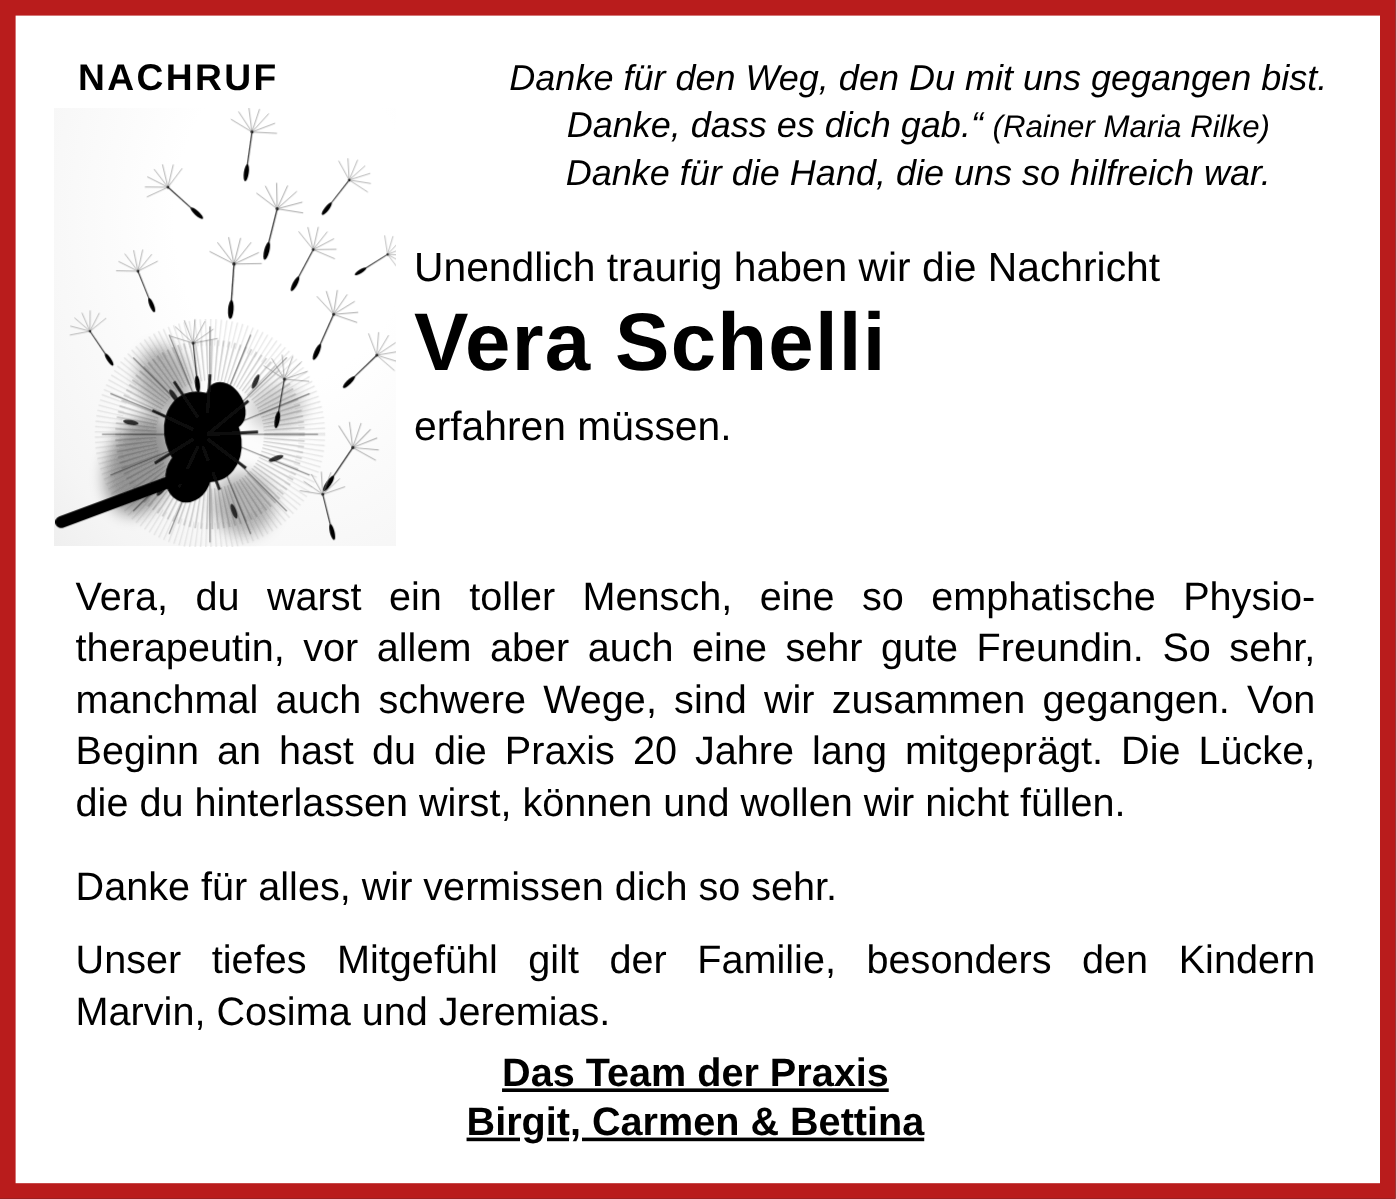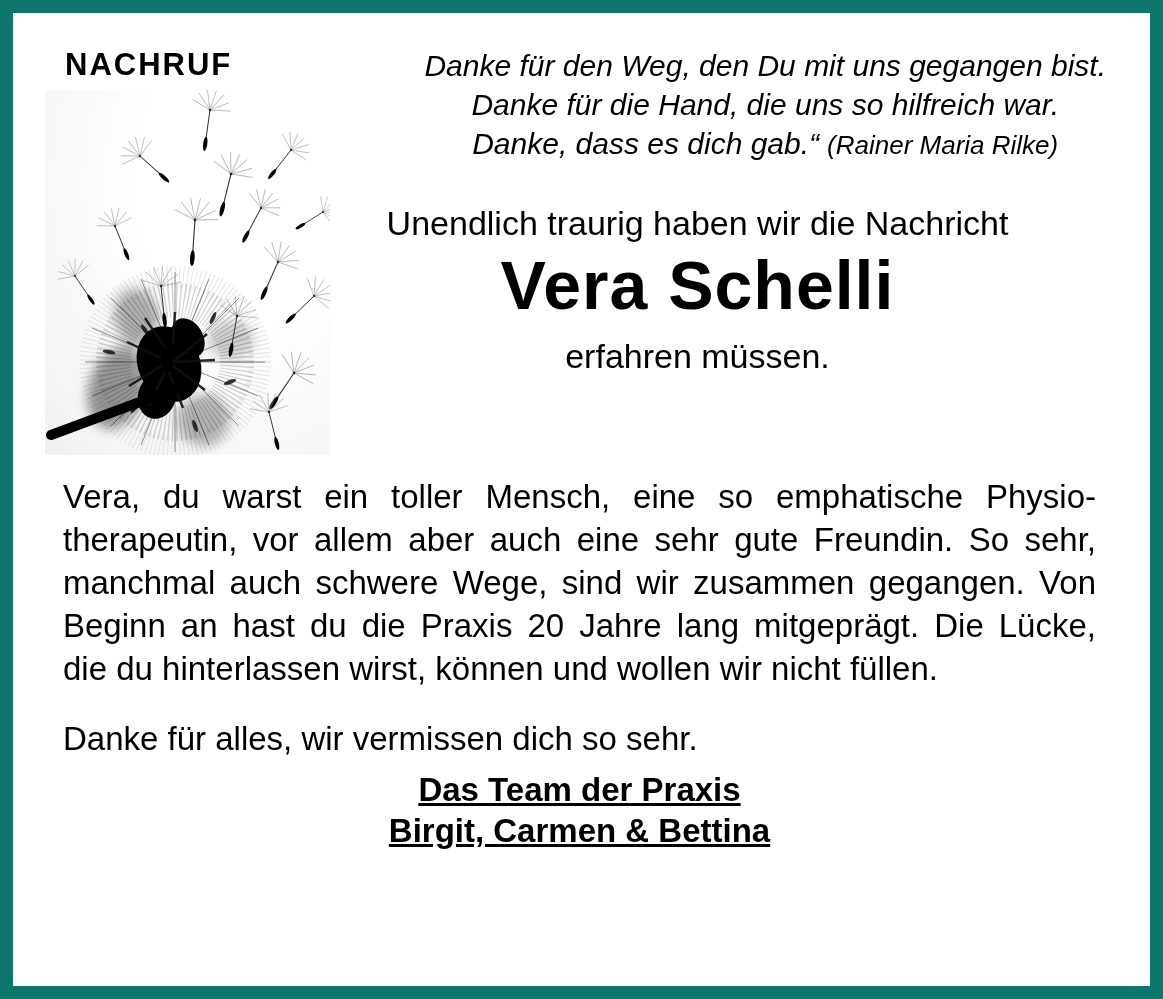--- a/index.html
+++ b/index.html
@@ -6,21 +6,21 @@
   body{
     width:1163px;height:999px;
     background:#000;
     font-family:"Liberation Sans",sans-serif;
     color:#000;
     overflow:hidden;
     position:relative;
   }
   .frame{
     position:absolute;left:0;top:0;width:1163px;height:999px;
-    background:#0f766e;
+    background:#b91c1c;
   }
   .sheet{
     position:absolute;left:13px;top:13px;width:1137px;height:973px;
     background:#ffffff;
   }
   .nachruf{
     position:absolute;left:52px;top:35px;
     font-size:31px;font-weight:bold;letter-spacing:2px;
     line-height:34px;
   }
@@ -35,21 +35,21 @@
     font-size:26px;
     margin-left:8px;
   }
   .photo{
     position:absolute;left:32px;top:77px;width:285px;height:365px;
     background:radial-gradient(ellipse at 70% 25%, #ffffff 35%, #f5f5f5 85%, #efefef 100%);
   }
   .photo svg{display:block;width:285px;height:365px;}
   .centerblock{
     position:absolute;left:332px;top:189px;width:705px;
-    text-align:center;
+    text-align:left;
   }
   .introline{font-size:34px;line-height:43px;}
   .deceased{
     font-size:68px;font-weight:bold;letter-spacing:1px;
     line-height:72px;margin-top:4px;
   }
   .afterline{font-size:34px;line-height:43px;margin-top:14px;}
   .bodytext{
     position:absolute;left:50px;right:54px;top:462px;
     font-size:33px;line-height:43px;
@@ -68,22 +68,22 @@
 </head>
 <body>
 
 <div class="frame">
   <div class="sheet">
 
     <div class="nachruf">NACHRUF</div>
 
     <div class="quote">
       <div class="qline">Danke für den Weg, den Du mit uns gegangen bist.</div>
+      <div class="qline"><span>Danke, dass es dich gab.“</span><span class="attr">(Rainer Maria Rilke)</span></div>
       <div class="qline">Danke für die Hand, die uns so hilfreich war.</div>
-      <div class="qline"><span>Danke, dass es dich gab.“</span><span class="attr">(Rainer Maria Rilke)</span></div>
     </div>
 
     <div class="photo">
       <svg viewBox="0 0 285 365" xmlns="http://www.w3.org/2000/svg">
         <defs>
           <filter id="soft" x="-60%" y="-60%" width="220%" height="220%">
             <feGaussianBlur stdDeviation="6"></feGaussianBlur>
           </filter>
           <filter id="tiny" x="-50%" y="-50%" width="200%" height="200%">
             <feGaussianBlur stdDeviation="0.45"></feGaussianBlur>
@@ -192,20 +192,24 @@
       <div class="para1">
         <div class="jline">Vera, du warst ein toller Mensch, eine so emphatische Physio-</div>
         <div class="jline">therapeutin, vor allem aber auch eine sehr gute Freundin. So sehr,</div>
         <div class="jline">manchmal auch schwere Wege, sind wir zusammen gegangen. Von</div>
         <div class="jline">Beginn an hast du die Praxis 20 Jahre lang mitgeprägt. Die Lücke,</div>
         <div class="pline">die du hinterlassen wirst, können und wollen wir nicht füllen.</div>
       </div>
       <div class="para2">
         <div class="pline">Danke für alles, wir vermissen dich so sehr.</div>
       </div>
+      <div class="para3">
+        <div class="jline">Unser tiefes Mitgefühl gilt der Familie, besonders den Kindern</div>
+        <div class="pline">Marvin, Cosima und Jeremias.</div>
+      </div>
       <div class="signature">
         <div>Das Team der Praxis</div>
         <div>Birgit, Carmen &amp; Bettina</div>
       </div>
     </div>
 
   </div>
 </div>
 
 </body></html>

